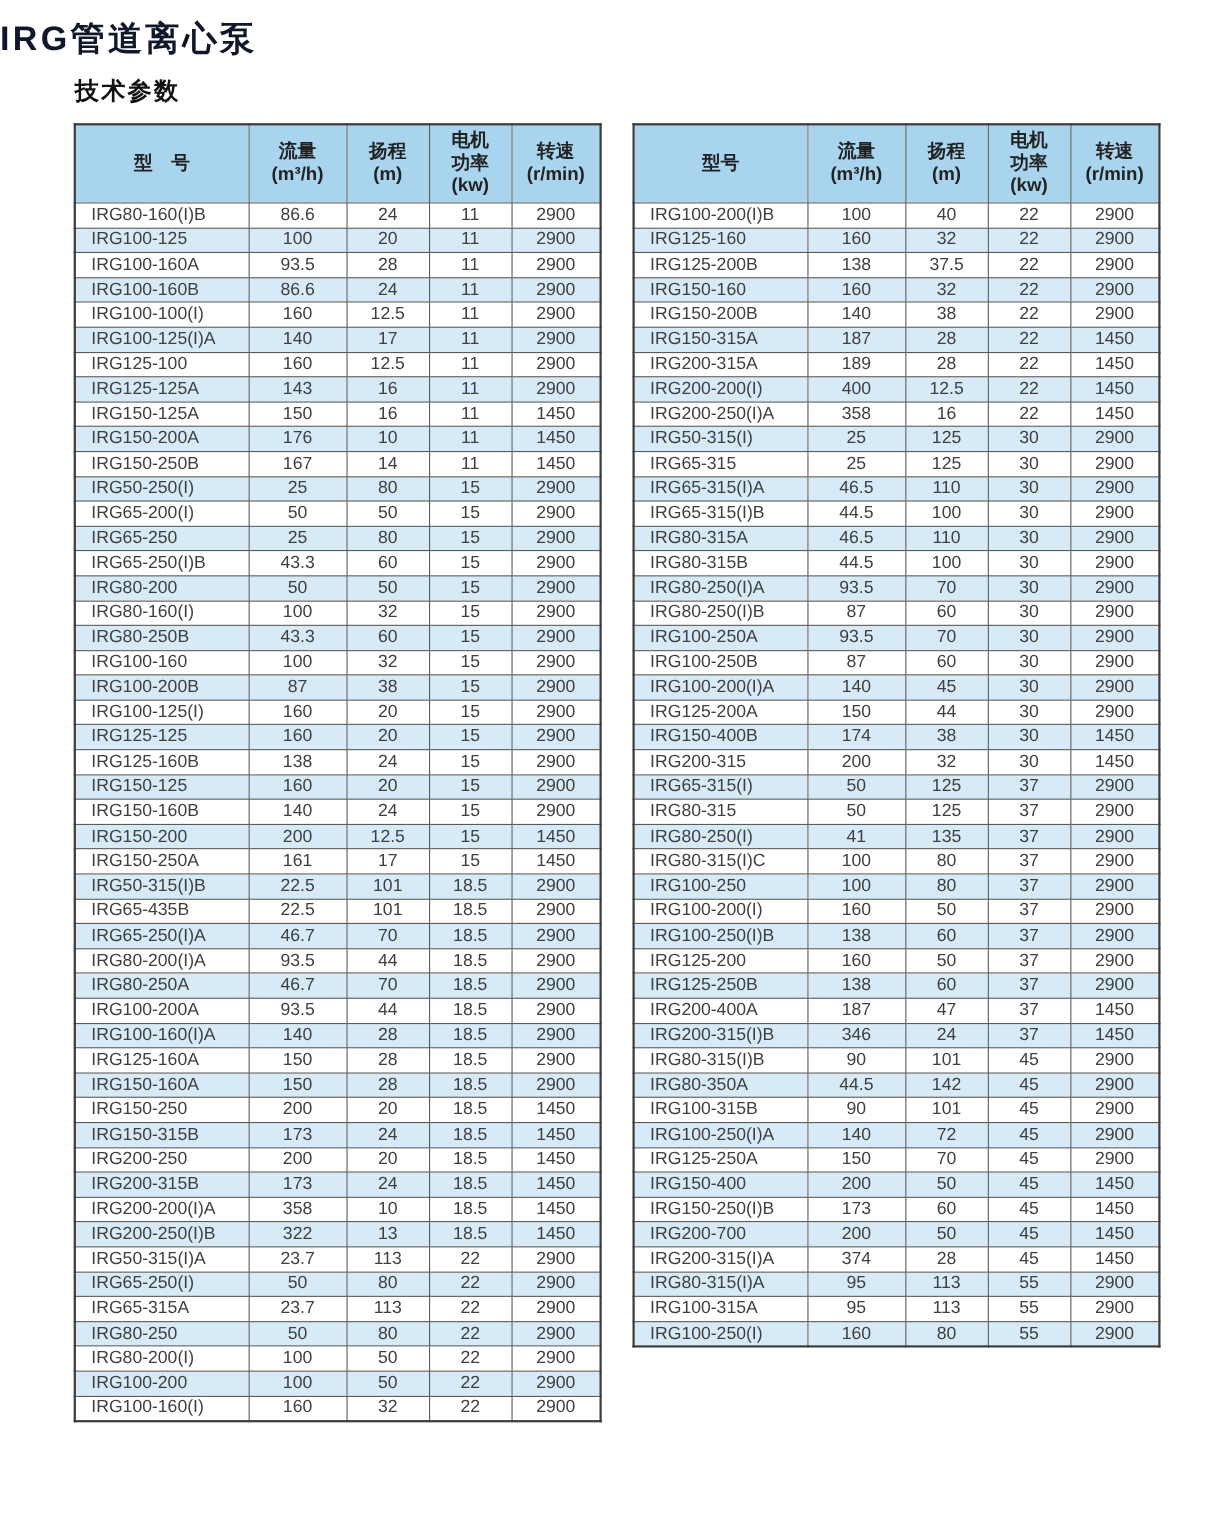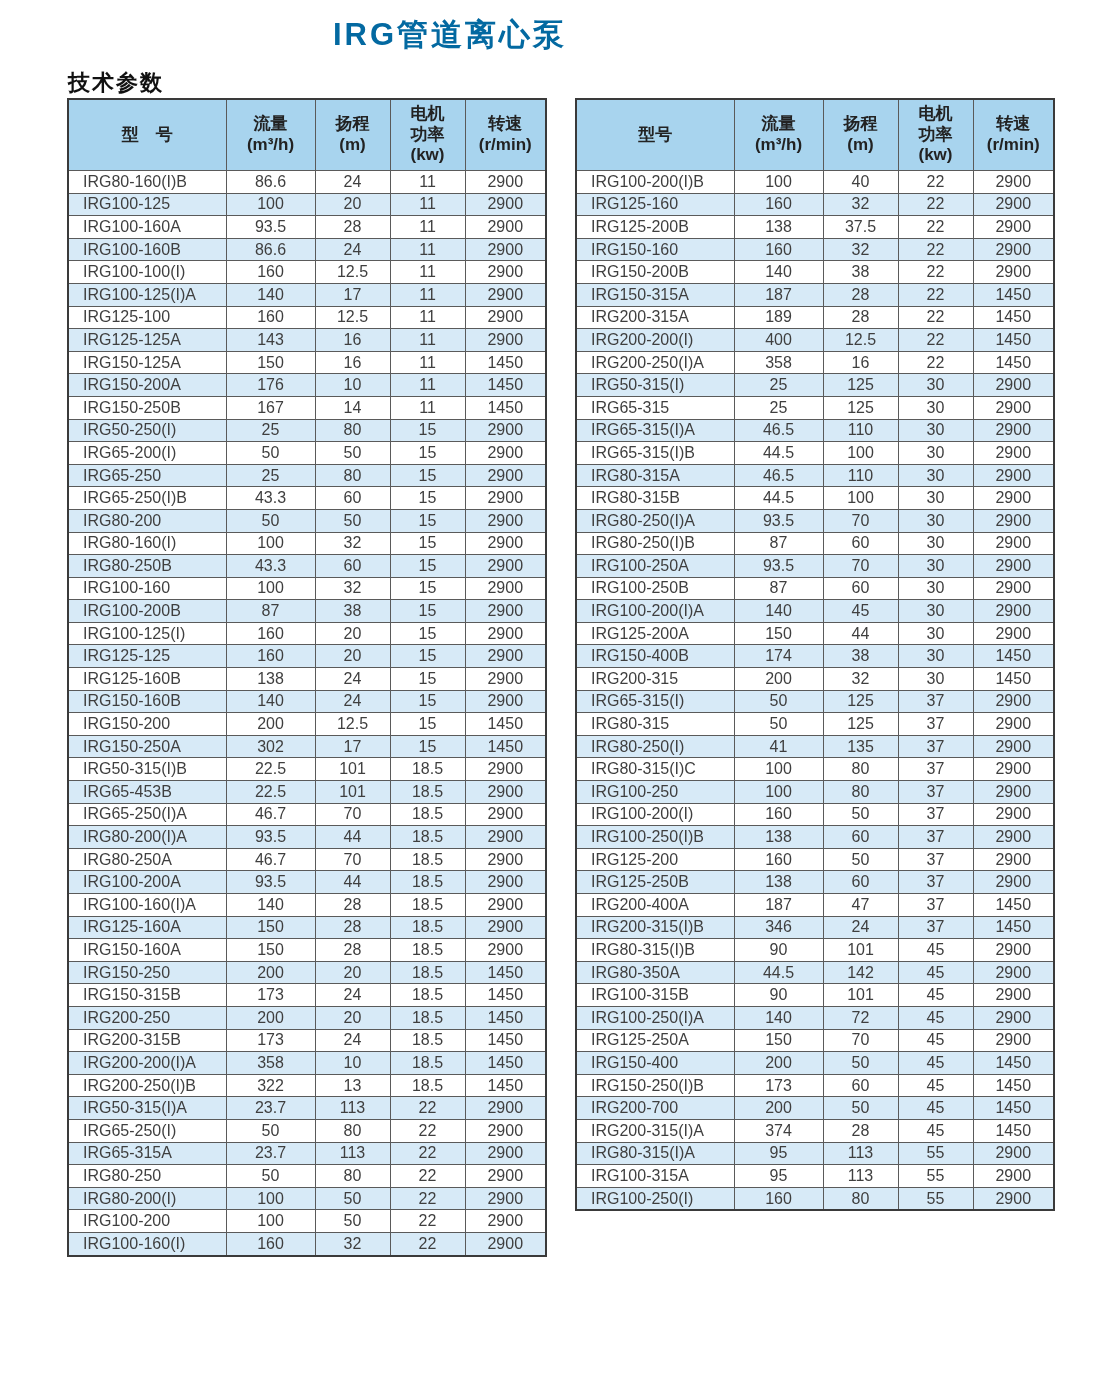--- a/index.html
+++ b/index.html
@@ -9,28 +9,27 @@
     width: 1100px;
     height: 1400px;
     font-family: "Liberation Sans", "DejaVu Sans", sans-serif;
     color: #3f3f3f;
   }
   .page { position: relative; width: 1100px; height: 1400px; overflow: hidden; }
   .title {
     width: 900px;
     margin: 0;
     padding-top: 14px;
-    text-align: center;
     font-size: 31px;
     font-weight: bold;
     letter-spacing: 3px;
-    color: #0369a1;
+    color: #0f172a;
   }
   .subtitle {
-    margin: 12px 0 0 68px;
+    margin: 12px 0 14px 68px;
     font-size: 22px;
     font-weight: bold;
     letter-spacing: 2px;
     color: #111111;
   }
   .tables {
     display: flex;
     margin-left: 67px;
     gap: 28px;
     align-items: flex-start;
@@ -254,49 +253,56 @@
             <td class="num">2900</td>
           </tr>
           <tr>
             <td class="model">IRG125-160B</td>
             <td class="num">138</td>
             <td class="num">24</td>
             <td class="num">15</td>
             <td class="num">2900</td>
           </tr>
           <tr>
+            <td class="model">IRG150-125</td>
+            <td class="num">160</td>
+            <td class="num">20</td>
+            <td class="num">15</td>
+            <td class="num">2900</td>
+          </tr>
+          <tr>
             <td class="model">IRG150-160B</td>
             <td class="num">140</td>
             <td class="num">24</td>
             <td class="num">15</td>
             <td class="num">2900</td>
           </tr>
           <tr>
             <td class="model">IRG150-200</td>
             <td class="num">200</td>
             <td class="num">12.5</td>
             <td class="num">15</td>
             <td class="num">1450</td>
           </tr>
           <tr>
             <td class="model">IRG150-250A</td>
-            <td class="num">302</td>
+            <td class="num">161</td>
             <td class="num">17</td>
             <td class="num">15</td>
             <td class="num">1450</td>
           </tr>
           <tr>
             <td class="model">IRG50-315(I)B</td>
             <td class="num">22.5</td>
             <td class="num">101</td>
             <td class="num">18.5</td>
             <td class="num">2900</td>
           </tr>
           <tr>
-            <td class="model">IRG65-453B</td>
+            <td class="model">IRG65-435B</td>
             <td class="num">22.5</td>
             <td class="num">101</td>
             <td class="num">18.5</td>
             <td class="num">2900</td>
           </tr>
           <tr>
             <td class="model">IRG65-250(I)A</td>
             <td class="num">46.7</td>
             <td class="num">70</td>
             <td class="num">18.5</td>

